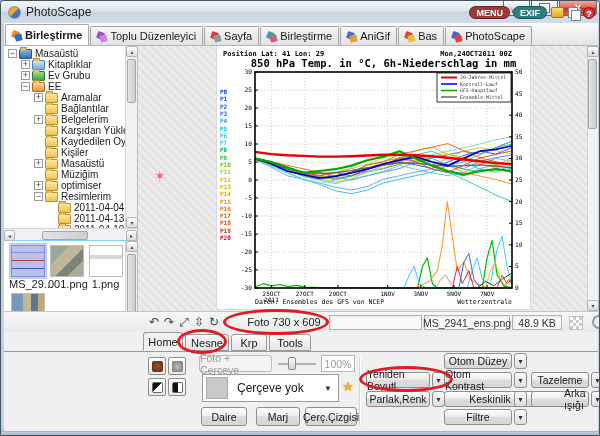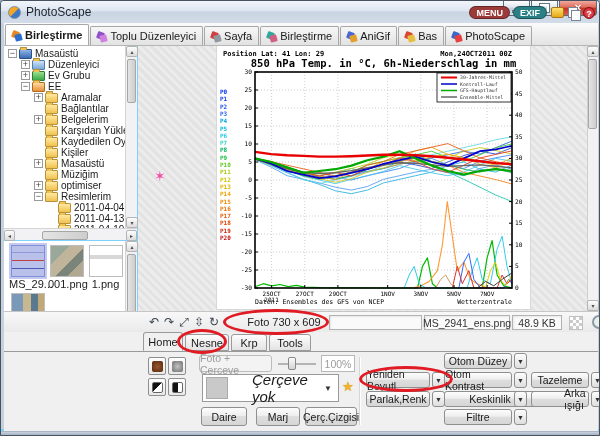--- a/index.html
+++ b/index.html
@@ -115,21 +115,21 @@
     display:flex;align-items:center;justify-content:center;}
   .zoomfield{position:absolute;left:317px;top:353px;width:34px;height:17px;background:#fff;
     border:1px solid #b6b8bc;color:#9c9c9c;font-size:10.5px;display:flex;align-items:center;justify-content:center;}
   .pslider{position:absolute;left:274px;top:353px;width:38px;height:17px;}
   .pslider .trk{position:absolute;left:0;right:0;top:8px;height:2px;background:#b4b4b4;}
   .pslider .hdl{position:absolute;left:10px;top:2px;width:8px;height:13px;border:1px solid #888;
     background:linear-gradient(#fafafa,#d4d4d4);border-radius:2px;}
   .framesel{position:absolute;left:198px;top:372px;width:137px;height:28px;background:#fff;
     border:1px solid #9a9a9a;display:flex;align-items:center;}
   .swatch{width:22px;height:22px;margin-left:3px;background:#c9c9c9;border:1px solid #ababab;flex:none;}
-  .fslabel{margin-left:24px;font-size:15px;flex:1;font-style:italic;}
+  .fslabel{margin-left:9px;font-size:12px;flex:1;}
   .fscaret{font-size:8px;color:#333;margin-right:6px;}
   .star-ic{position:absolute;left:338px;top:377px;font-size:13px;color:#f2b32a;text-shadow:0 0 1px #b07808;}
   .red-ellipse{position:absolute;border:3px solid #e01b24;border-radius:50%;z-index:9;pointer-events:none;}
   
   .bframe{position:absolute;left:0;top:430px;width:600px;height:6px;
     background:linear-gradient(#c7d1de,#8fa0b4);border-top:1px solid #aab6c4;}
   .lframe,.rframe{position:absolute;top:22px;bottom:6px;width:3px;background:#c7d1de;}
   .lframe{left:0;}.rframe{right:0;}
   text{font-family:"DejaVu Sans Mono",monospace;}
 </style>
@@ -217,21 +217,21 @@
 
   <div class="tree" id="tree">
       <div class="titem" style="left: 4px; top: 2px;">
         <span class="expbox">−</span>
         <span class="fico desktop"></span>
         <span>Masaüstü</span>
       </div>
       <div class="titem" style="left: 17px; top: 13px;">
         <span class="expbox">+</span>
         <span class="fico libraries"></span>
-        <span>Düzenleyici</span>
+        <span>Kitaplıklar</span>
       </div>
       <div class="titem" style="left: 17px; top: 24px;">
         <span class="expbox">+</span>
         <span class="fico homegroup"></span>
         <span>Ev Grubu</span>
       </div>
       <div class="titem" style="left: 17px; top: 35px;">
         <span class="expbox">−</span>
         <span class="fico user"></span>
         <span>EE</span>

